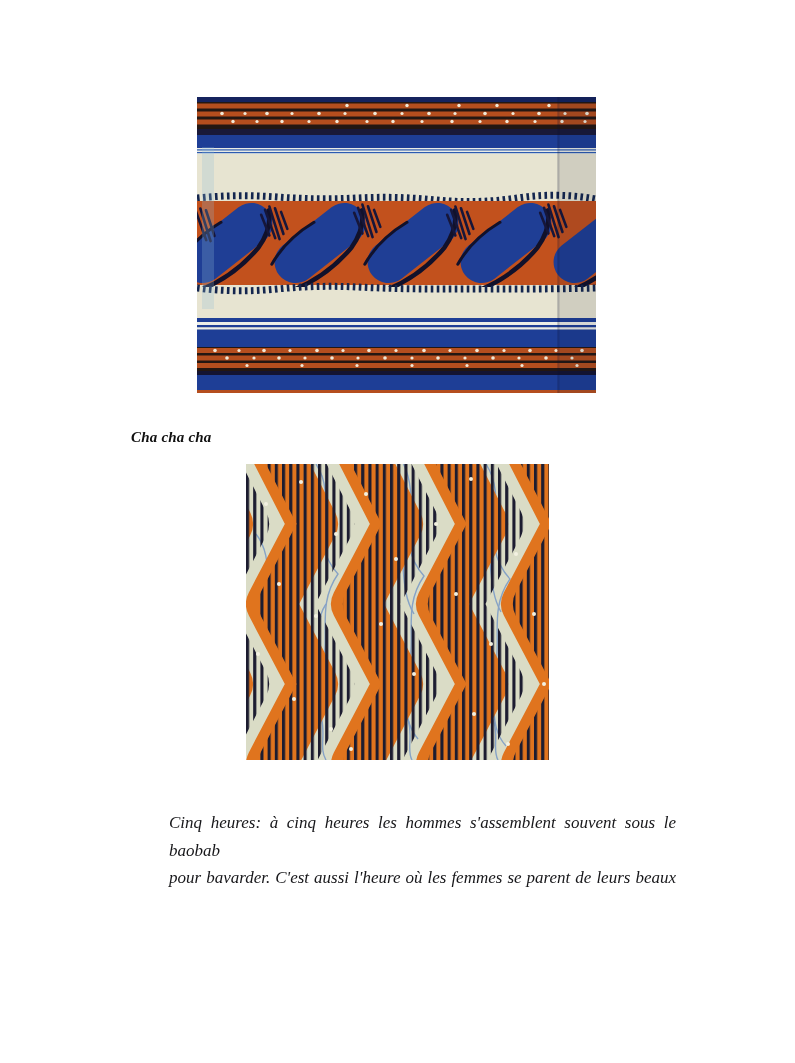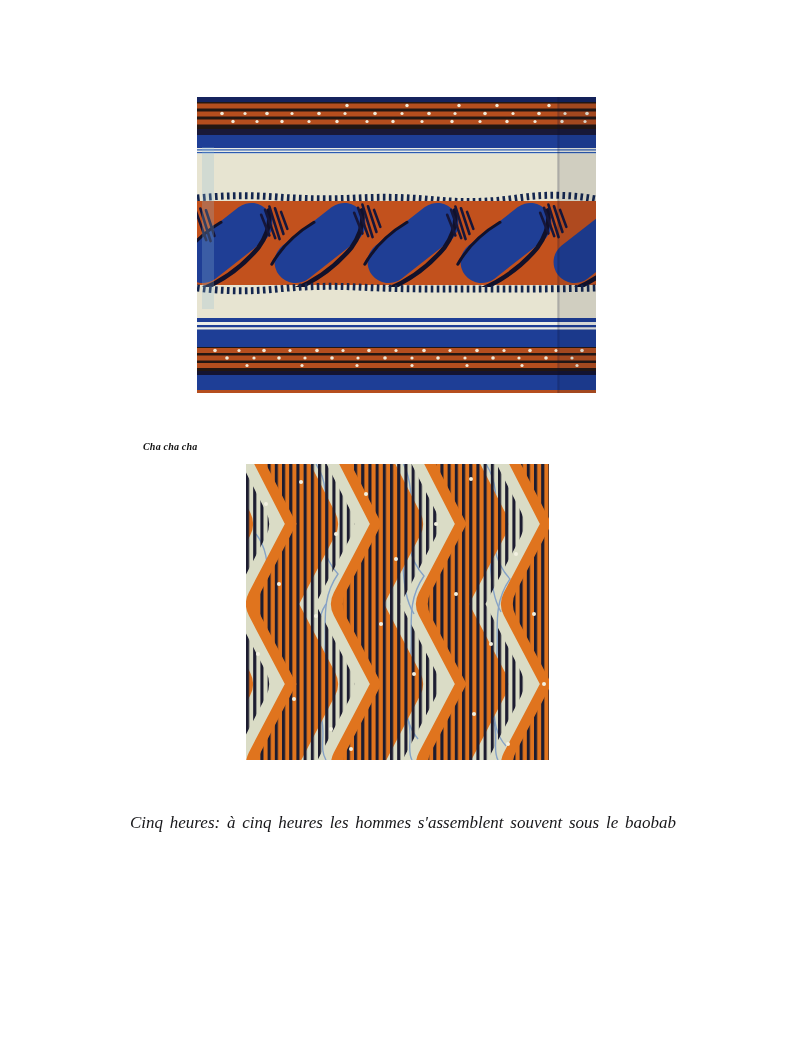--- a/index.html
+++ b/index.html
@@ -10,29 +10,29 @@
     background:#ffffff;
     font-family:"Liberation Serif", serif;
     overflow:hidden;
   }
   figure{margin:0;padding:0;position:absolute;}
   .fabric-top{left:197px;top:97px;width:399px;height:296px;}
   .fabric-bottom{left:246px;top:464px;width:303px;height:296px;}
   .fabric-top svg,.fabric-bottom svg{display:block;}
   .caption{
     position:absolute;left:131px;top:429px;
-    font-size:10px;font-weight:bold;font-style:italic;
-    color:#101010;margin:12px;letter-spacing:0.2px;
+    font-size:15px;font-weight:bold;font-style:italic;
+    color:#101010;margin:0;letter-spacing:0.2px;
   }
   .body-text{
     position:absolute;left:130px;top:792px;width:546px;
     font-style:italic;font-size:17px;color:#17171a;
   }
   .body-text .line{line-height:27.5px;}
-  .body-text .just{text-align:justify;text-align-last:justify;}
+  .body-text .just{text-align:justify;text-align-last:justify;margin-left:39px;}
   .page-number{
     position:absolute;left:0;top:1014px;width:100%;
     text-align:center;font-size:14.5px;color:#53535b;
   }
 </style>
 </head>
 <body>
 
 <div class="page">
 
@@ -290,16 +290,17 @@
           <circle cx="288" cy="150" r="2"></circle>
           <circle cx="262" cy="280" r="2"></circle>
           <circle cx="298" cy="220" r="2"></circle>
           <circle cx="105" cy="285" r="2"></circle>
       </g>
     </svg>
   </figure>
 
   <p class="body-text">
     <span class="line just" style="display:block">Cinq heures: à cinq heures les hommes s'assemblent souvent sous le baobab</span>
+    <span class="line just" style="display:block">pour bavarder. C'est aussi l'heure où les femmes se parent de leurs beaux</span>
   </p>
 
 
 </div>
 
 </body></html>

